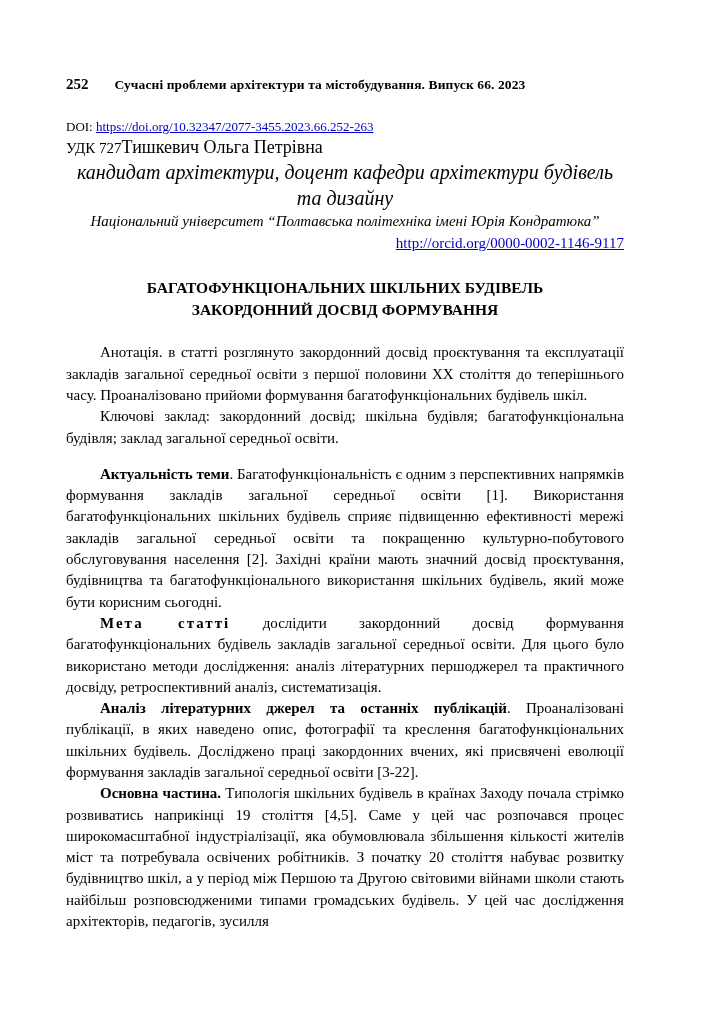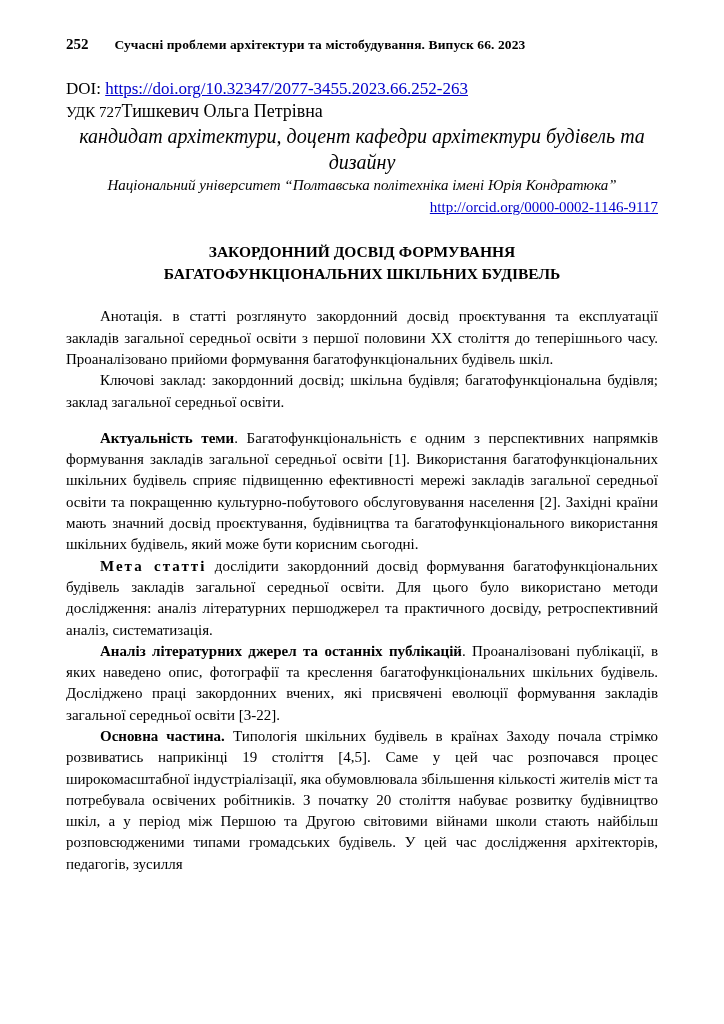--- a/index.html
+++ b/index.html
@@ -12,40 +12,41 @@
     height: 1024px;
     font-family: "Liberation Serif", "DejaVu Serif", serif;
     color: #000000;
     position: relative;
     overflow: hidden;
   }
   .page {
     width: 724px;
     height: 796px;
     box-sizing: border-box;
-    padding: 36px 66px 0 66px;
+    padding: 36px 100px 0 66px;
     position: relative;
+    margin-top: 40px;
   }
   .header-row {
     display: flex;
     align-items: baseline;
     margin-bottom: 26px;
   }
   .page-number {
     font-weight: bold;
     font-size: 15px;
     margin-right: 26px;
   }
   .journal-line {
     font-weight: bold;
     font-size: 13.5px;
     letter-spacing: 0.1px;
   }
   .doi-line {
-    font-size: 17px;
+    font-size: 13px;
     margin-bottom: 2px;
   }
   a.link {
     color: #0000cc;
     text-decoration: underline;
   }
   .udk-row {
     display: flex;
     justify-content: flex-start;
     align-items: baseline;
@@ -121,22 +122,22 @@
   </div>
 
   <div class="affil">кандидат архітектури, доцент кафедри архітектури будівель та дизайну</div>
   <div class="affil2">Національний університет “Полтавська політехніка імені Юрія Кондратюка”</div>
 
   <div class="right-line">
     <a class="link" href="#">http://orcid.org/0000-0002-1146-9117</a>
   </div>
 
   <div class="title">
+    <div>БАГАТОФУНКЦІОНАЛЬНИХ ШКІЛЬНИХ БУДІВЕЛЬ</div>
     <div>ЗАКОРДОННИЙ ДОСВІД ФОРМУВАННЯ</div>
-    <div>БАГАТОФУНКЦІОНАЛЬНИХ ШКІЛЬНИХ БУДІВЕЛЬ</div>
   </div>
 
   <p class="body"><span class="u">Анотація.</span><span> в статті розглянуто закордонний досвід проєктування та експлуатації закладів загальної середньої освіти з першої половини ХХ століття до теперішнього часу. Проаналізовано прийоми формування багатофункціональних будівель шкіл.</span></p>
 
   <p class="body"><span class="u">Ключові заклад:</span><span> закордонний досвід; шкільна будівля; багатофункціональна будівля; заклад загальної середньої освіти.</span></p>
 
   <div class="gap"></div>
 
   <p class="body"><span class="b">Актуальність теми</span><span>. </span><span>Багатофункціональність є одним з перспективних напрямків формування закладів загальної середньої освіти [1]. Використання багатофункціональних шкільних будівель сприяє підвищенню ефективності мережі закладів загальної середньої освіти та покращенню культурно-побутового обслуговування населення [2]. Західні країни мають значний досвід проєктування, будівництва та багатофункціонального використання шкільних будівель, який може бути корисним сьогодні.</span></p>
 

